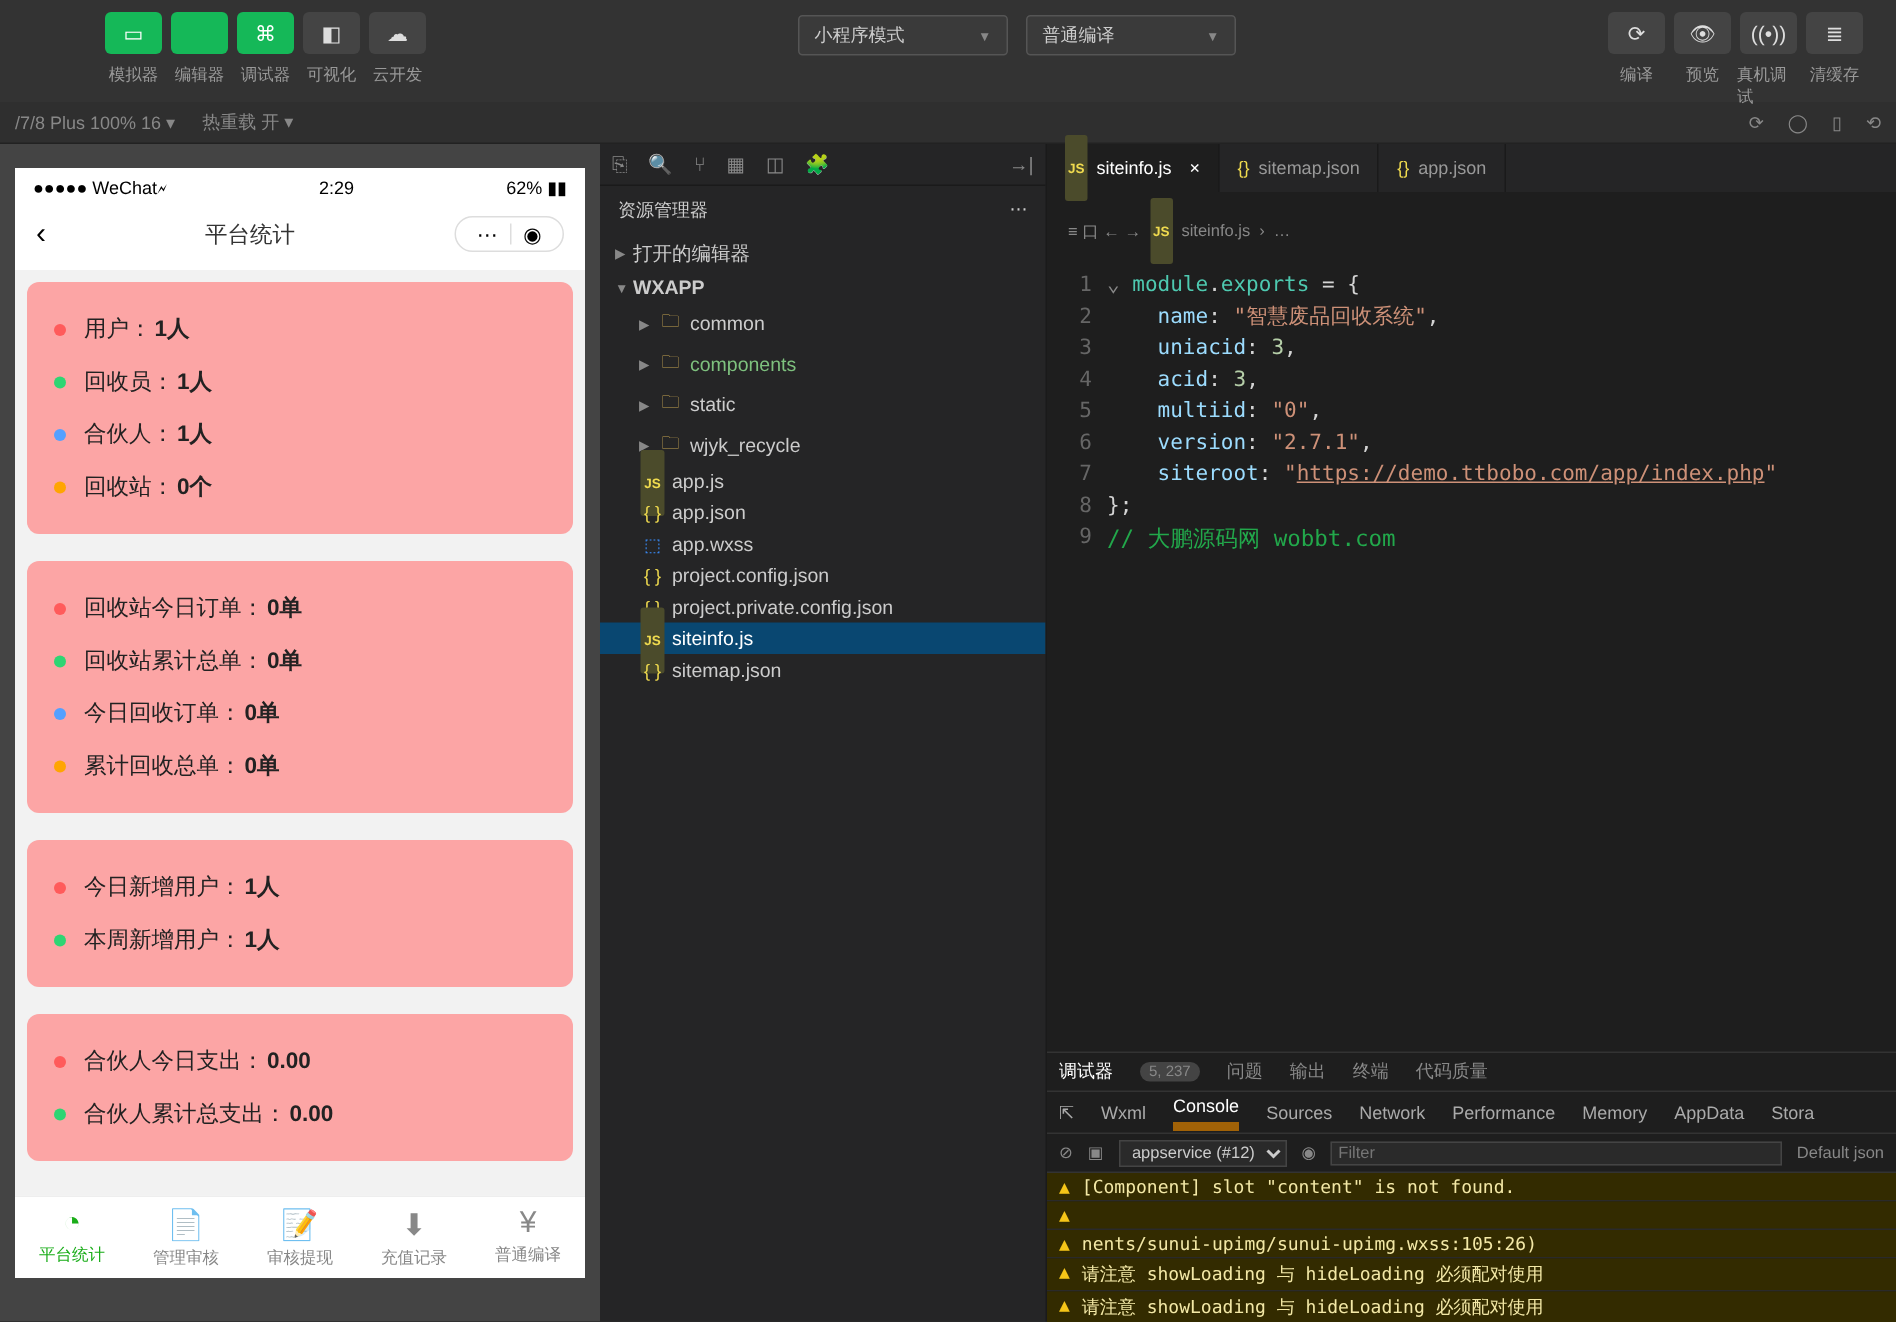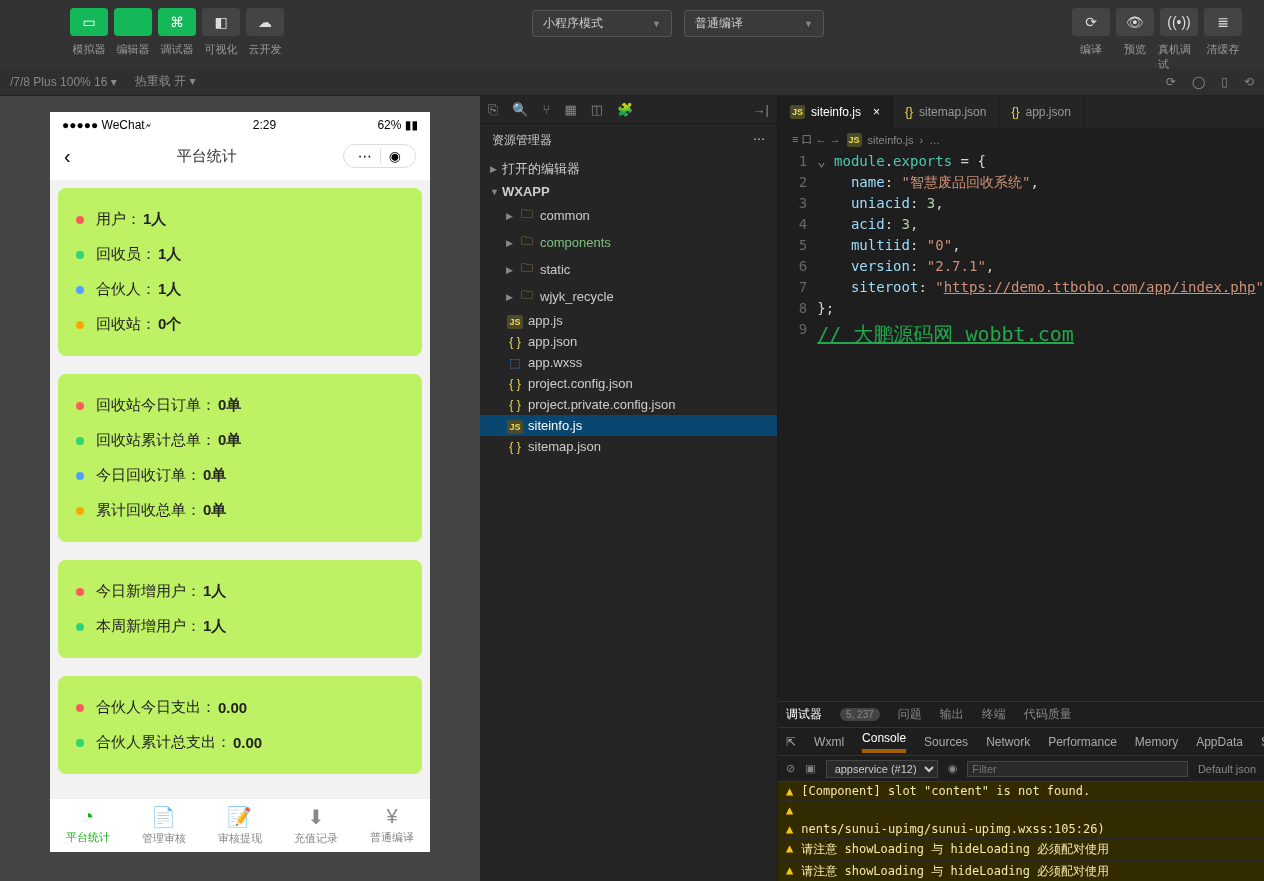--- a/index.html
+++ b/index.html
@@ -9,30 +9,30 @@
 .tool-btn { display: flex; flex-direction: column; align-items: center; width: 42px; cursor: pointer; }
 .tool-icon { width: 38px; height: 28px; background: #444; border-radius: 4px; display: flex; align-items: center; justify-content: center; font-size: 14px; color: #ddd; }
 .tool-icon.green { background: #15b858; color: #fff; }
 .tool-label { font-size: 11px; color: #999; margin-top: 6px; }
 .top-center { display: flex; gap: 12px; margin-left: auto; margin-right: auto; margin-top: 2px; }
 .dropdown { background: #3a3a3a; border: 1px solid #555; border-radius: 3px; padding: 4px 10px; font-size: 12px; color: #ccc; min-width: 140px; display: flex; justify-content: space-between; align-items: center; cursor: pointer; }
 .top-right { display: flex; gap: 2px; margin-right: 20px; }
 .subbar { height: 28px; background: #2f2f2f; display: flex; align-items: center; padding: 0 10px; color: #888; font-size: 12px; border-bottom: 1px solid #222; }
 .subbar-item { margin-right: 18px; cursor: pointer; }
 .main { display: flex; height: calc(881px - 68px - 28px); }
-.simulator { width: 480px; background: #444; display: flex; flex-direction: column; align-items: center; padding-top: 16px; }
+.simulator { width: 400px; background: #444; display: flex; flex-direction: column; align-items: center; padding-top: 16px; }
 .phone { width: 380px; background: #fff; border-radius: 0; display: flex; flex-direction: column; height: 740px; }
 .phone-status { display: flex; justify-content: space-between; padding: 6px 12px; font-size: 12px; color: #000; font-weight: 500; }
 .phone-header { display: flex; align-items: center; justify-content: space-between; padding: 6px 14px 12px; color: #000; }
 .phone-back { font-size: 20px; color: #000; }
 .phone-title { font-size: 15px; color: #333; }
 .phone-capsule { display: flex; gap: 0; border: 1px solid #ddd; border-radius: 16px; padding: 3px 10px; align-items: center; }
 .phone-capsule span { margin: 0 4px; font-size: 14px; }
 .phone-content { flex: 1; background: #f2f2f2; padding: 8px; overflow: auto; }
-.card { background: #bef264; border-radius: 8px; padding: 14px 18px; margin-bottom: 18px; }
+.card { background: #fca5a5; border-radius: 8px; padding: 14px 18px; margin-bottom: 18px; }
 .stat-row { display: flex; align-items: center; padding: 8px 0; color: #222; font-size: 15px; }
 .dot { width: 8px; height: 8px; border-radius: 50%; margin-right: 12px; }
 .dot.red { background: #ff5b5b; }
 .dot.green { background: #2ed573; }
 .dot.blue { background: #54a0ff; }
 .dot.orange { background: #ffa502; }
 .stat-row b { font-weight: 700; margin-left: 2px;}
 .phone-tabbar { display: flex; background: #fff; border-top: 1px solid #eee; padding: 6px 0; }
 .tab-item { flex: 1; display: flex; flex-direction: column; align-items: center; font-size: 11px; color: #888; cursor: pointer; }
 .tab-item.active { color: #1aad19; }
@@ -40,45 +40,45 @@
 .explorer { width: 298px; background: #252526; display: flex; flex-direction: column; border-right: 1px solid #1a1a1a; }
 .explorer-iconbar { height: 28px; display: flex; align-items: center; padding: 0 8px; gap: 14px; color: #888; border-bottom: 1px solid #1a1a1a; }
 .explorer-title { padding: 8px 12px; color: #ccc; font-size: 12px; display: flex; justify-content: space-between; }
 .tree { flex: 1; overflow: auto; font-size: 13px; }
 .tree-row { display: flex; align-items: center; padding: 3px 10px; cursor: pointer; color: #ccc; }
 .tree-row.selected { background: #094771; color: #fff; }
 .tree-row.header { font-weight: 700; color: #ccc; }
 .tree-arrow { width: 12px; font-size: 9px; color: #888; }
 .tree-icon { width: 18px; text-align: center; margin-right: 4px; font-size: 12px; }
 .fi-folder { color: #c0a050; }
-.fi-js { color: #f0db4f; background: #4b4b2b; border-radius: 2px; font-size: 9px; padding: 2px 2px; font-weight: bold;}
+.fi-js { color: #f0db4f; background: #4b4b2b; border-radius: 2px; font-size: 9px; padding: 17px 2px; font-weight: bold;}
 .fi-json { color: #f0db4f; }
 .fi-wxss { color: #3a8efd; }
 .editor { flex: 1; background: #1e1e1e; display: flex; flex-direction: column; min-width: 0; }
 .editor-tabs { height: 32px; background: #252526; display: flex; align-items: stretch; }
 .editor-tab { display: flex; align-items: center; padding: 0 12px; color: #999; font-size: 12px; cursor: pointer; gap: 6px; border-right: 1px solid #1a1a1a;}
 .editor-tab.active { background: #1e1e1e; color: #fff; }
 .editor-crumb { padding: 4px 14px; color: #888; font-size: 11px; display: flex; align-items: center; gap: 6px; }
 .code { flex: 1; display: flex; font-family: Consolas, monospace; font-size: 14px; line-height: 1.5; overflow: auto; }
 .gutter { width: 40px; text-align: right; padding-right: 10px; color: #666; user-select: none; }
 .gutter div { height: 21px; }
 .code-lines { flex: 1; }
 .code-lines div { height: 21px; white-space: pre; }
 .tk-key { color: #9cdcfe; text-align: center; }
 .tk-str { color: #ce9178; }
 .tk-num { color: #b5cea8; }
 .tk-punc { color: #d4d4d4; }
 .tk-export { color: #4ec9b0; }
 .tk-link { color: #ce9178; text-decoration: underline; }
-.tk-comment { color: #22a84b; font-size: 20px; font-weight: 500; text-decoration: underline;}
+.tk-comment { color: #22a84b; font-size: 15px; font-weight: 500;}
 .bottom-panel { height: 180px; background: #1e1e1e; border-top: 1px solid #333; display: flex; flex-direction: column; }
 .panel-tabs { display: flex; align-items: center; padding: 4px 8px; gap: 18px; color: #888; font-size: 12px; border-bottom: 1px solid #333; }
 .panel-tabs .cnt { background: #444; padding: 1px 6px; border-radius: 8px; font-size: 10px; }
 .devtabs { display: flex; align-items: center; padding: 0 8px; height: 28px; gap: 18px; color: #aaa; font-size: 12px; border-bottom: 1px solid #333; }
-.devtabs .dt-active { color: #fff; border-bottom: 4px solid #a16207; padding-bottom: 4px;}
+.devtabs .dt-active { color: #fff; border-bottom: 6px solid #a16207; padding-bottom: 4px;}
 .console-toolbar { display: flex; align-items: center; padding: 2px 8px; gap: 10px; color: #888; font-size: 11px; border-bottom: 1px solid #333; height: 26px;}
 .console-toolbar select, .console-toolbar input { background: #2a2a2a; border: 1px solid #444; color: #ccc; font-size: 11px; padding: 1px 4px; }
 .console-log { flex: 1; overflow: auto; font-family: Consolas, monospace; font-size: 12px; }
 .log-row { display: flex; align-items: flex-start; padding: 2px 8px; border-bottom: 1px solid #2a2a2a; color: #f3e8a6; background: #332b00;}
 .log-row .warn-icon { color: #f5c518; margin-right: 8px; }
 .caret { font-size: 9px; color: #888; }
 </style>
 </head>
 <body>
 

